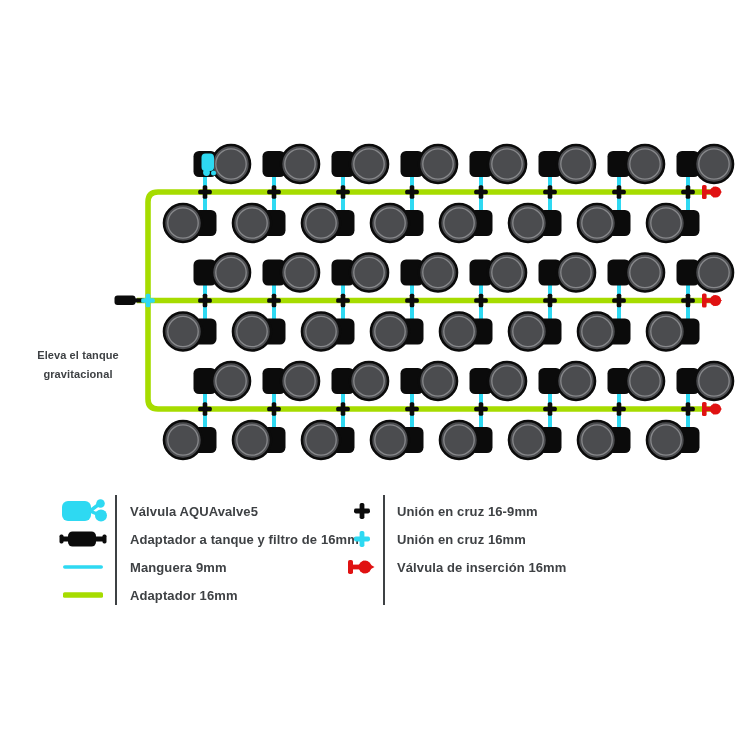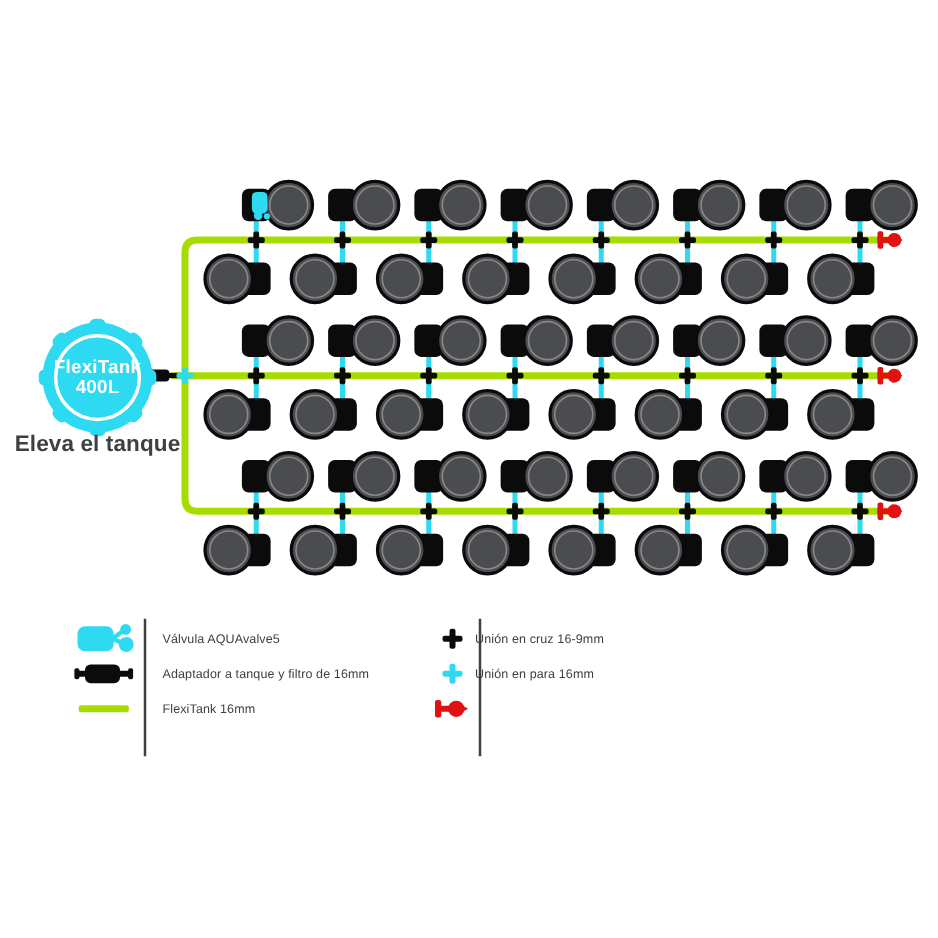--- a/index.html
+++ b/index.html
@@ -15,32 +15,32 @@
   .s-cyan{stroke:var(--cyan)} .s-green{stroke:var(--green)}
   .hose9{stroke-width:4}
   .hose16{stroke-width:5.6;fill:none}
   .pot-body{fill:var(--pot);stroke:var(--ink);stroke-width:2.6}
   .pot-ring{fill:none;stroke:var(--pot-ring);stroke-width:1.3}
   .tank{position:absolute;left:30px;top:254px;width:96px;height:96px}
   .tank-ring{fill:none;stroke:#ffffff;stroke-width:2.8}
   .tank-label{position:absolute;inset:0;display:flex;flex-direction:column;align-items:center;justify-content:center;
     color:#fff;font-weight:700;font-size:15px;line-height:16.5px;letter-spacing:.2px;text-align:center}
   .caption{position:absolute;left:8px;top:346px;width:140px;text-align:center;
-    color:var(--text);font-weight:700;font-size:18px;line-height:18.7px;letter-spacing:.1px}
+    color:var(--text);font-weight:700;font-size:11px;line-height:18.7px;letter-spacing:.1px}
   .legend{position:absolute;left:0;top:0;width:750px;height:750px;pointer-events:none}
   .legend-col{position:absolute;display:flex;flex-direction:column}
   .legend-left{left:54px;top:497px}
   .legend-right{left:344px;top:497px}
   .lg-item{display:flex;align-items:center;height:28px}
   .lg-icon{display:flex;align-items:center;justify-content:center}
   .legend-left .lg-icon{width:58px}
   .legend-right .lg-icon{width:36px}
   .legend-left .lg-label{margin-left:18px}
-  .legend-right .lg-label{}
-  .lg-label{color:var(--text);font-weight:400;font-size:10px;white-space:nowrap;letter-spacing:.1px}
+  .legend-right .lg-label{margin-left:17px}
+  .lg-label{color:var(--text);font-weight:700;font-size:13px;white-space:nowrap;letter-spacing:.1px}
   .legend-divider{position:absolute;width:2px;height:110px;top:495px;background:var(--text)}
   .divider-left{left:115px}
   .divider-right{left:383px}
 </style>
 </head>
 <body>
 
 <div class="stage">
 
   <svg id="diagram-svg" class="diagram-svg" width="750" height="490" viewBox="0 0 750 490">
@@ -430,41 +430,24 @@
         <circle cx="666" cy="440" r="19" class="pot-body"></circle>
         <circle cx="666" cy="440" r="15.2" class="pot-ring"></circle>
       </g>
       <g class="f-cyan">
         <rect x="201.5" y="153.5" width="12.5" height="17.5" rx="4"></rect>
         <circle cx="206.5" cy="172.5" r="3.4"></circle>
         <circle cx="213.5" cy="173" r="2.5"></circle>
       </g>
     </svg>
 
-  <div class="tank">
-    <svg id="tank-svg" width="96" height="96" viewBox="0 0 96 96">
-        <rect x="41.5" y="1" width="13" height="10" rx="4.5" class="f-cyan" transform="rotate(0 48 48)"></rect>
-        <rect x="41.5" y="1" width="13" height="10" rx="4.5" class="f-cyan" transform="rotate(45 48 48)"></rect>
-        <rect x="41.5" y="1" width="13" height="10" rx="4.5" class="f-cyan" transform="rotate(90 48 48)"></rect>
-        <rect x="41.5" y="1" width="13" height="10" rx="4.5" class="f-cyan" transform="rotate(135 48 48)"></rect>
-        <rect x="41.5" y="1" width="13" height="10" rx="4.5" class="f-cyan" transform="rotate(180 48 48)"></rect>
-        <rect x="41.5" y="1" width="13" height="10" rx="4.5" class="f-cyan" transform="rotate(225 48 48)"></rect>
-        <rect x="41.5" y="1" width="13" height="10" rx="4.5" class="f-cyan" transform="rotate(270 48 48)"></rect>
-        <rect x="41.5" y="1" width="13" height="10" rx="4.5" class="f-cyan" transform="rotate(315 48 48)"></rect>
-        <circle cx="48" cy="48" r="44" class="f-cyan"></circle>
-        <circle cx="48" cy="48" r="33.5" class="tank-ring"></circle>
-      </svg>
-    <div class="tank-label">
-      <div>FlexiTank</div>
-      <div>400L</div>
-    </div>
-  </div>
 
   <div class="caption">
     <div>Eleva el tanque</div>
+    <div>gravitacional</div>
   </div>
 
   <div class="legend">
     <div class="legend-divider divider-left"></div>
     <div class="legend-divider divider-right"></div>
 
     <div class="legend-col legend-left">
 
       <div class="lg-item">
         <span class="lg-icon">
@@ -483,28 +466,36 @@
           <svg width="48" height="18" viewBox="0 0 48 18">
             <rect x="1" y="6.6" width="46" height="4.8" rx="1.5" class="f-ink"></rect>
             <rect x="0.5" y="4.6" width="4" height="8.8" rx="1.6" class="f-ink"></rect>
             <rect x="43.5" y="4.6" width="4" height="8.8" rx="1.6" class="f-ink"></rect>
             <rect x="9" y="1.5" width="28" height="15" rx="4.5" class="f-ink"></rect>
           </svg>
         </span>
         <span class="lg-label">Adaptador a tanque y filtro de 16mm</span>
       </div>
 
+      <div class="lg-item">
+        <span class="lg-icon">
+          <svg width="48" height="8" viewBox="0 0 48 8">
+            <rect x="4" y="2.2" width="40" height="3.6" rx="1.8" class="f-cyan"></rect>
+          </svg>
+        </span>
+        <span class="lg-label">Manguera 9mm</span>
+      </div>
 
       <div class="lg-item">
         <span class="lg-icon">
           <svg width="48" height="8" viewBox="0 0 48 8">
             <rect x="4" y="1.2" width="40" height="5.6" rx="1.6" class="f-green"></rect>
           </svg>
         </span>
-        <span class="lg-label">FlexiTank 16mm</span>
+        <span class="lg-label">Adaptador 16mm</span>
       </div>
 
     </div>
 
     <div class="legend-col legend-right">
 
       <div class="lg-item">
         <span class="lg-icon">
           <svg width="18" height="18" viewBox="0 0 18 18">
             <rect x="6.6" y="1" width="4.8" height="16" rx="1.8" class="f-ink"></rect>
@@ -514,32 +505,33 @@
         <span class="lg-label">Unión en cruz 16-9mm</span>
       </div>
 
       <div class="lg-item">
         <span class="lg-icon">
           <svg width="18" height="18" viewBox="0 0 18 18">
             <rect x="6.6" y="1" width="4.8" height="16" rx="1.8" class="f-cyan"></rect>
             <rect x="1" y="6.6" width="16" height="4.8" rx="1.8" class="f-cyan"></rect>
           </svg>
         </span>
-        <span class="lg-label">Unión en para 16mm</span>
+        <span class="lg-label">Unión en cruz 16mm</span>
       </div>
 
       <div class="lg-item">
         <span class="lg-icon">
           <svg width="34" height="26" viewBox="0 0 34 26">
             <g class="f-red">
               <rect x="3" y="6" width="5" height="14" rx="1.8"></rect>
               <rect x="3" y="10.6" width="14" height="4.8"></rect>
               <circle cx="20" cy="13" r="6.5"></circle>
               <path d="M18 6.6 L29.5 13 L18 19.4 Z"></path>
             </g>
           </svg>
         </span>
+        <span class="lg-label">Válvula de inserción 16mm</span>
       </div>
 
     </div>
   </div>
 
 </div>
 
 </body></html>

